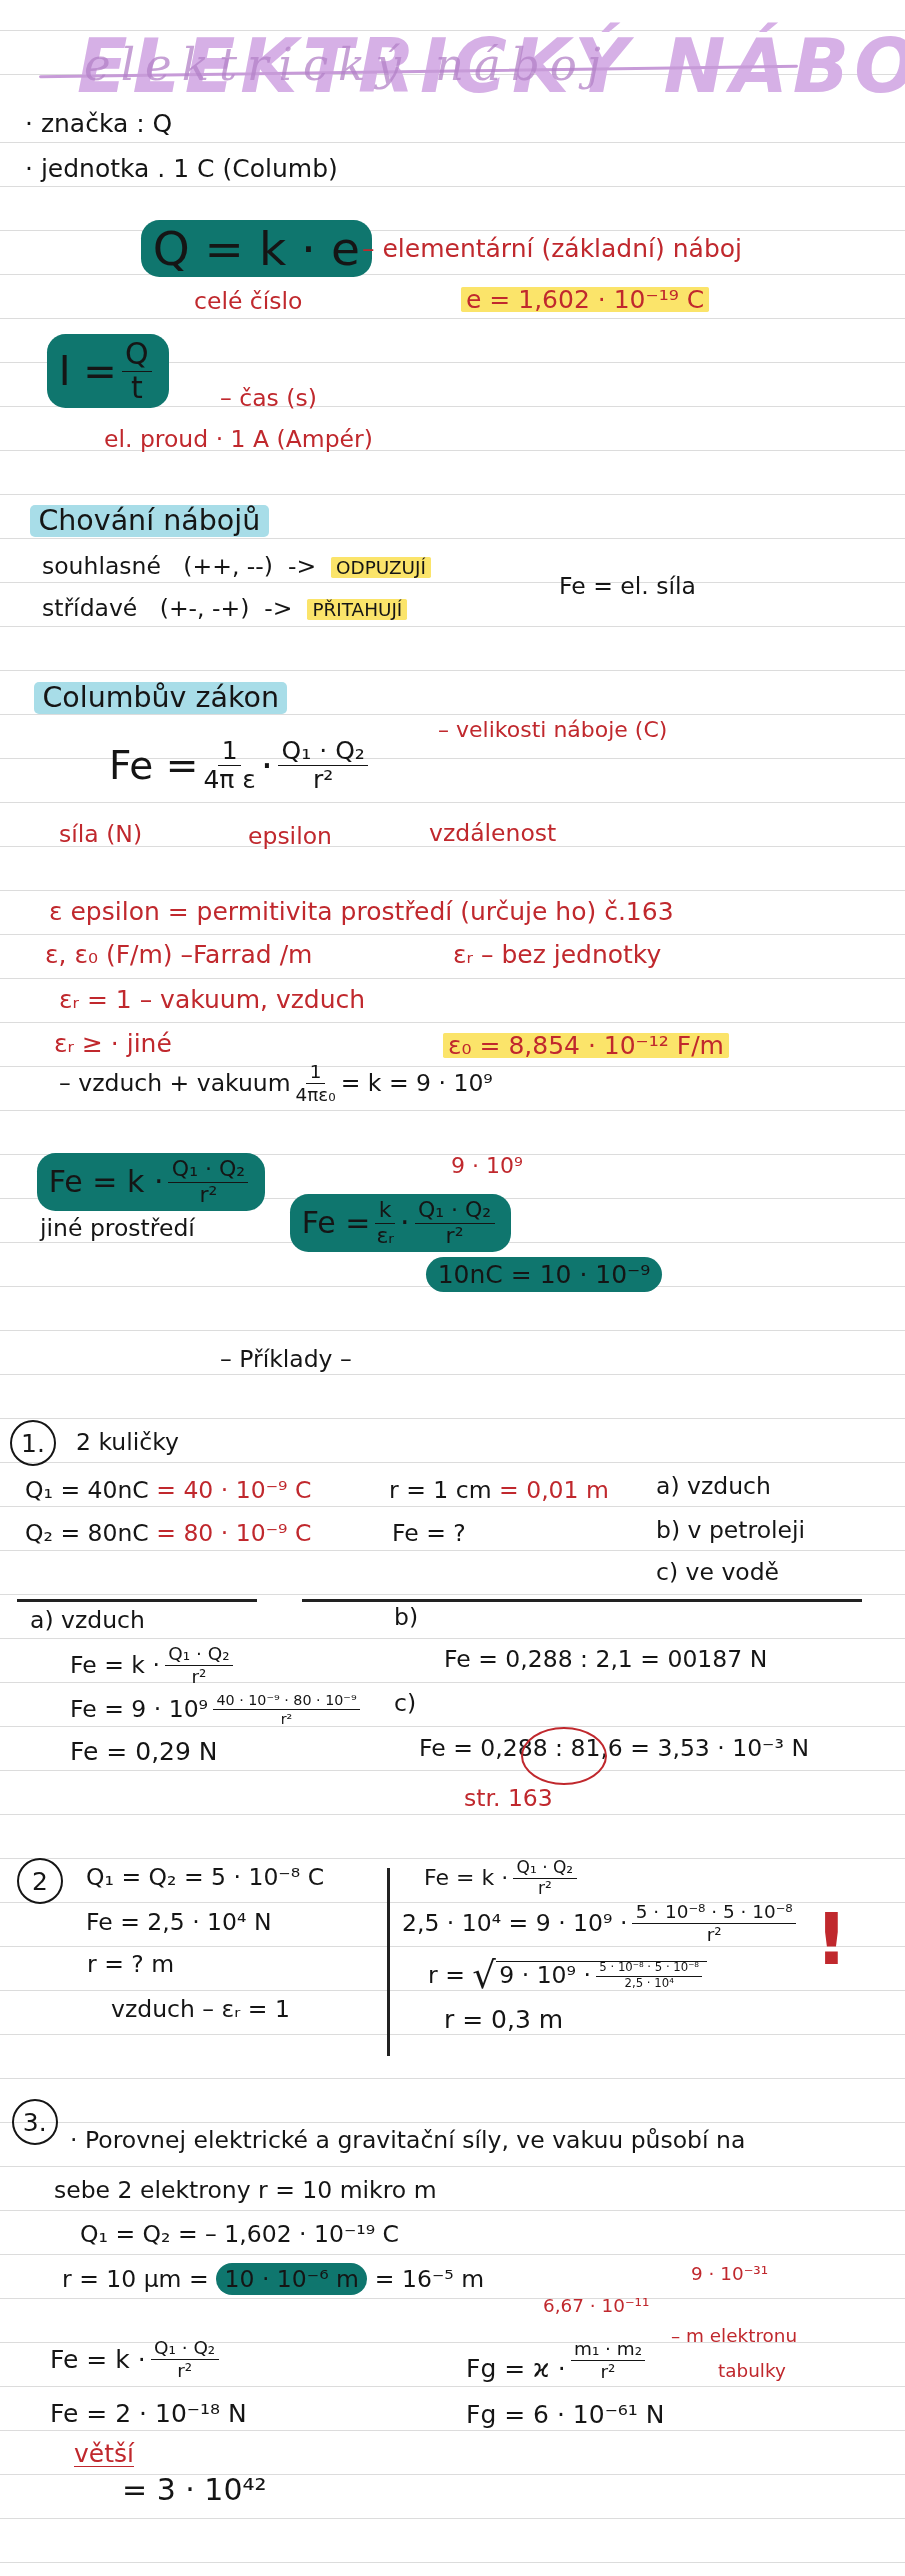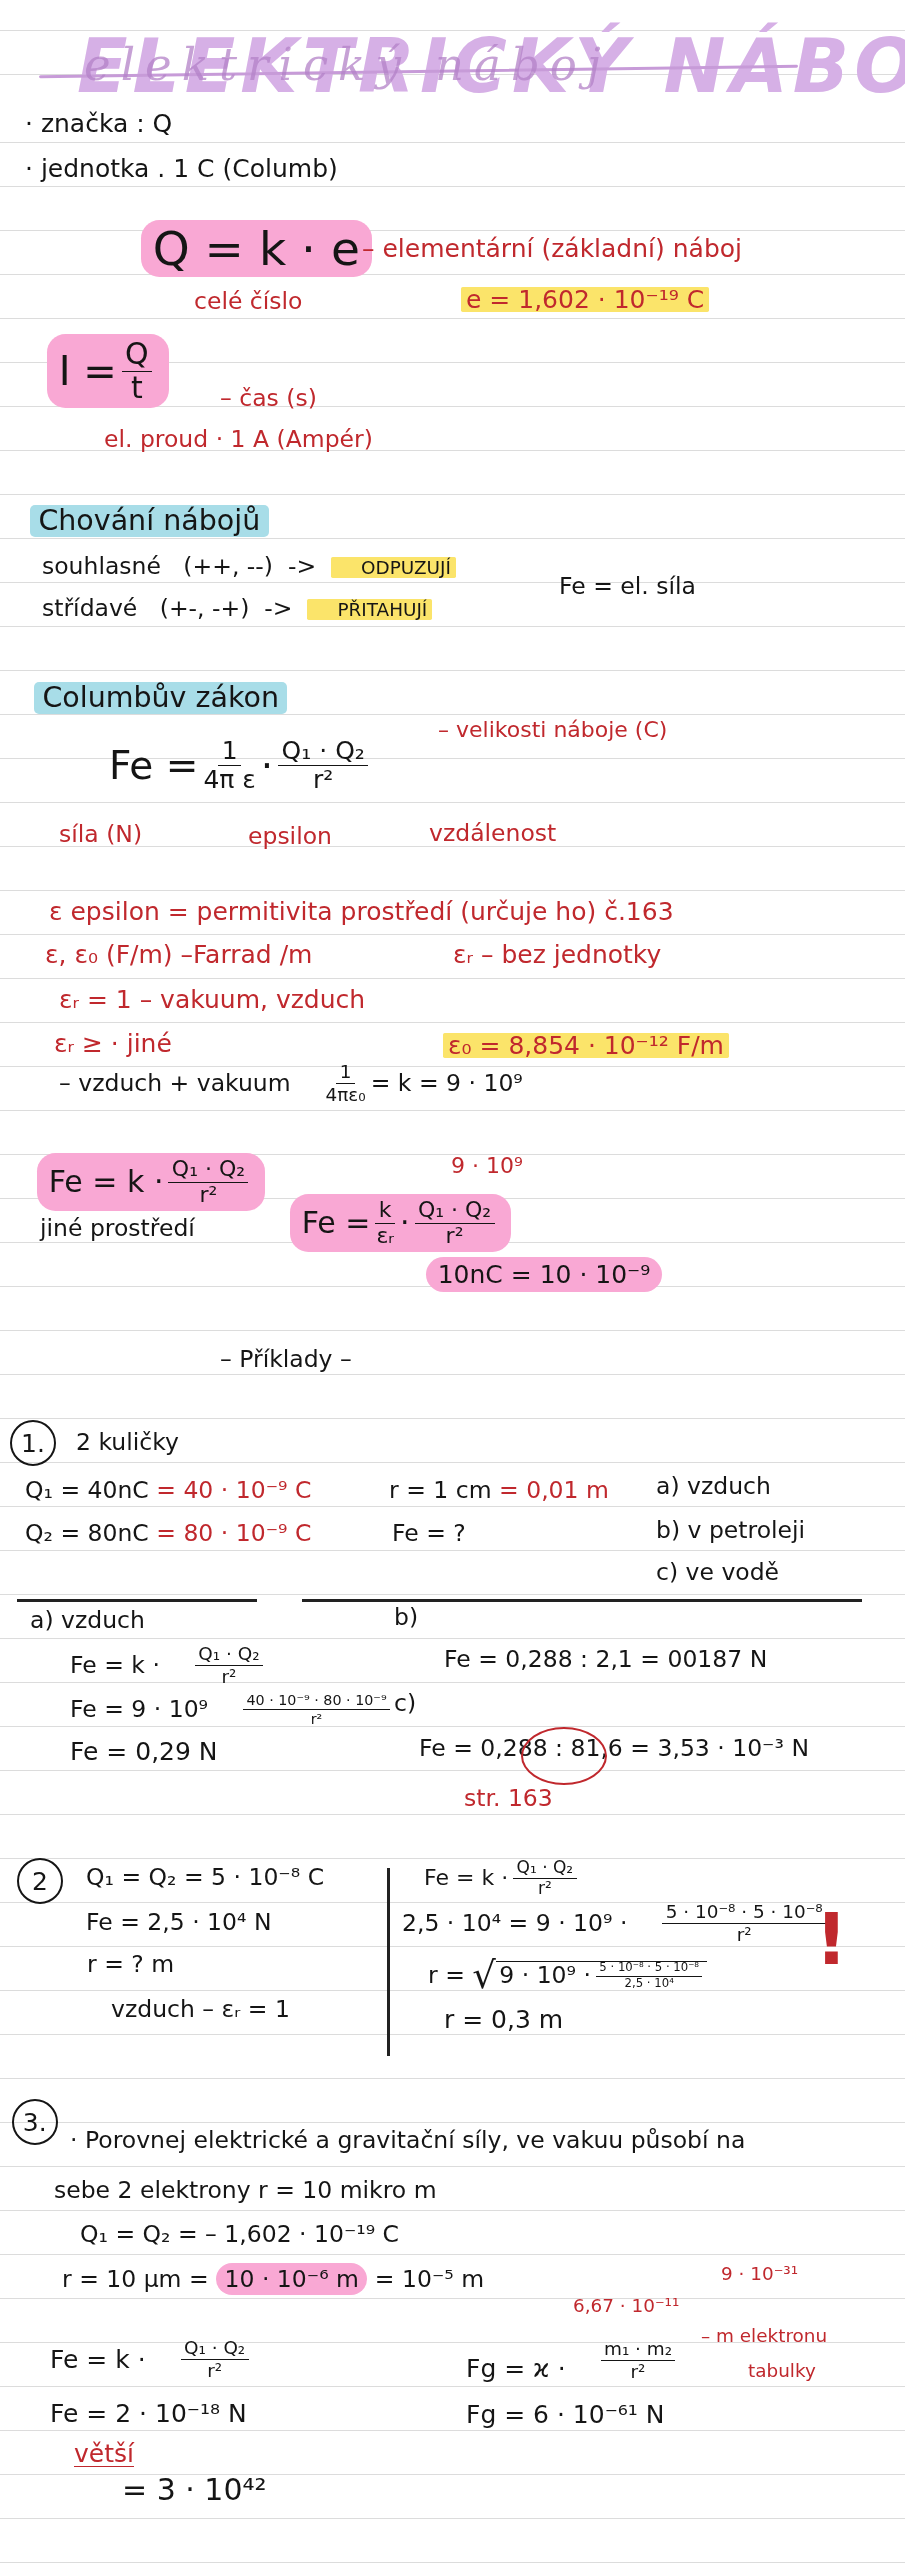--- a/index.html
+++ b/index.html
@@ -8,34 +8,34 @@
     background: #ffffff;
     background-image: repeating-linear-gradient(to bottom, transparent 0px, transparent 43px, #dcdcdc 43px, #dcdcdc 44px);
     background-position: 0 99px;
     font-family: "DejaVu Sans", sans-serif;
     color: #111;
   }
   .t { position: absolute; white-space: nowrap; line-height: 1; }
   .blk { color: #151515; }
   .red { color: #c0282d; }
   .hl-y { background: #fbe46a; padding: 0 5px; border-radius: 1.7px; }
-  .hl-o { background: #f9a8d4; padding: 5px 11.7px; border-radius: 18.4px; }
+  .hl-o { background: #0f766e; padding: 5px 11.7px; border-radius: 18.4px; }
   .hl-b { background: #a8dde8; padding: 1.7px 8.4px; border-radius: 5px; }
   .title {
     font-family: "DejaVu Sans", sans-serif; font-weight: bold; font-style: italic;
     font-size: 74px; color: #d6b0e6; letter-spacing: 5px;
   }
   .title-line { position: absolute; height: 2.5px; background: #c79bd8; border-radius: 1.7px; }
   .title-script { font-family: "DejaVu Serif", serif; font-style: italic; font-size: 45px; color: #b482c8; letter-spacing: 10px; }
   .h1 { font-size: 28.5px; }
   .f36 { font-size: 30px; }
   .f30 { font-size: 25px; }
   .f28 { font-size: 23.5px; }
   .f26 { font-size: 22px; }
-  .f22 { font-size: 18.4px; padding-left: 30px; }
+  .f22 { font-size: 18.4px; }
   .f48 { font-size: 40px; }
   .f56 { font-size: 47px; }
   .frac { display: inline-flex; flex-direction: column; align-items: center; vertical-align: middle; margin: 0 5px; }
   .frac .num { border-bottom: 1.7px solid currentColor; padding: 0 3.4px 1.7px; }
   .frac .den { padding-top: 1.7px; }
   .circ { display: inline-flex; align-items: center; justify-content: center; width: 42px; height: 42px; border: 2.5px solid #151515; border-radius: 50%; font-size: 25px; }
   .rule-dark { position: absolute; height: 2.5px; background: #222; }
   .vline { position: absolute; width: 2.5px; background: #222; }
   .oval { position: absolute; border: 2.5px solid #c0282d; border-radius: 50%; }
 </style>
@@ -227,21 +227,21 @@
 
 <div class="t blk" style="left:11.7px; top:2099px;">
   <span class="circ">3.</span>
 </div>
 <div class="t blk f28" style="left:70px; top:2129px;">· Porovnej elektrické a gravitační síly, ve vakuu působí na</div>
 <div class="t blk f28" style="left:54px; top:2179px;">sebe 2 elektrony   r = 10 mikro m</div>
 <div class="t blk f28" style="left:80px; top:2223px;">Q₁ = Q₂ = – 1,602 · 10⁻¹⁹ C</div>
 <div class="t blk f28" style="left:62px; top:2268px;">
   <span>r = 10 μm =</span>
   <span class="hl-o" style="padding:1.7px 8.4px;">10 · 10⁻⁶ m</span>
-  <span>= 10⁻⁵ m</span>
+  <span>= 16⁻⁵ m</span>
 </div>
 
 <div class="t red f22" style="left:543px; top:2297px;">6,67 · 10⁻¹¹</div>
 <div class="t red f22" style="left:691px; top:2265px;">9 · 10⁻³¹</div>
 <div class="t red f22" style="left:671px; top:2327px;">– m elektronu</div>
 <div class="t red f22" style="left:718px; top:2362px;">tabulky</div>
 
 <div class="t blk f30" style="left:50px; top:2339px; display:flex; align-items:center;">
   <span>Fe = k ·</span>
   <span class="frac f22">

